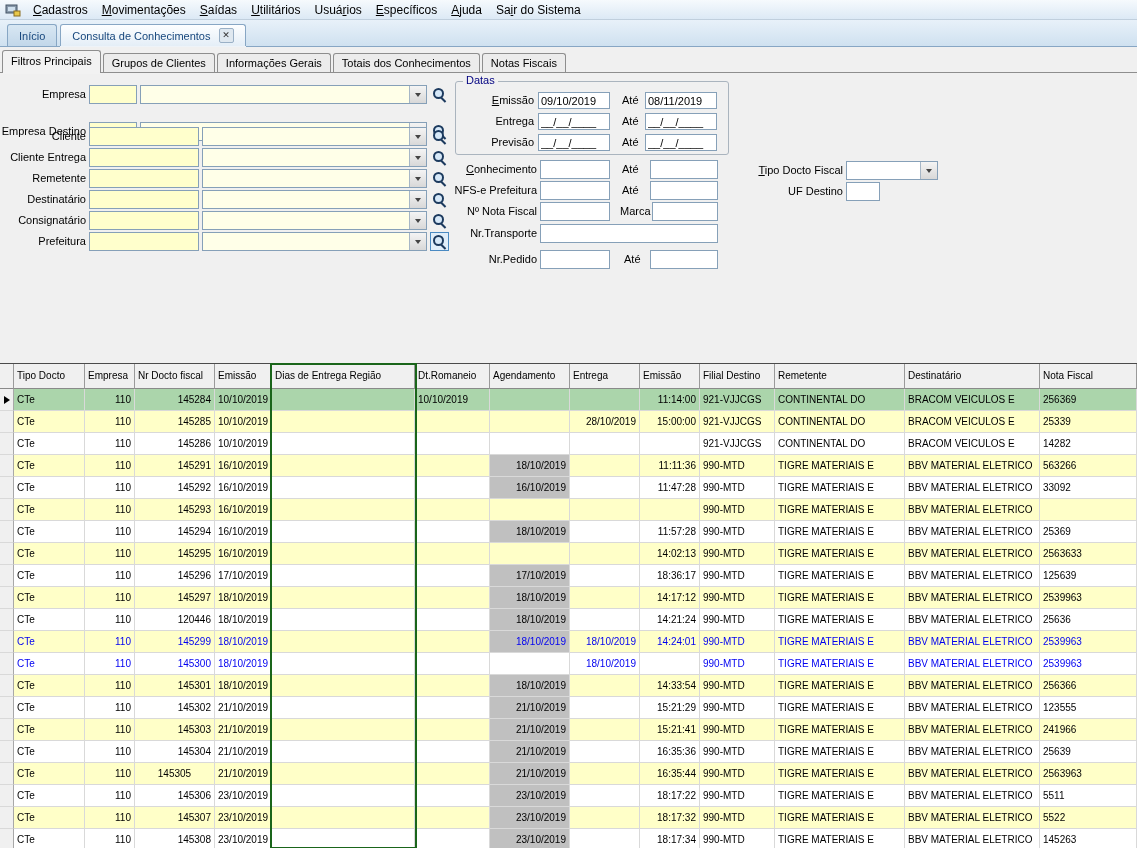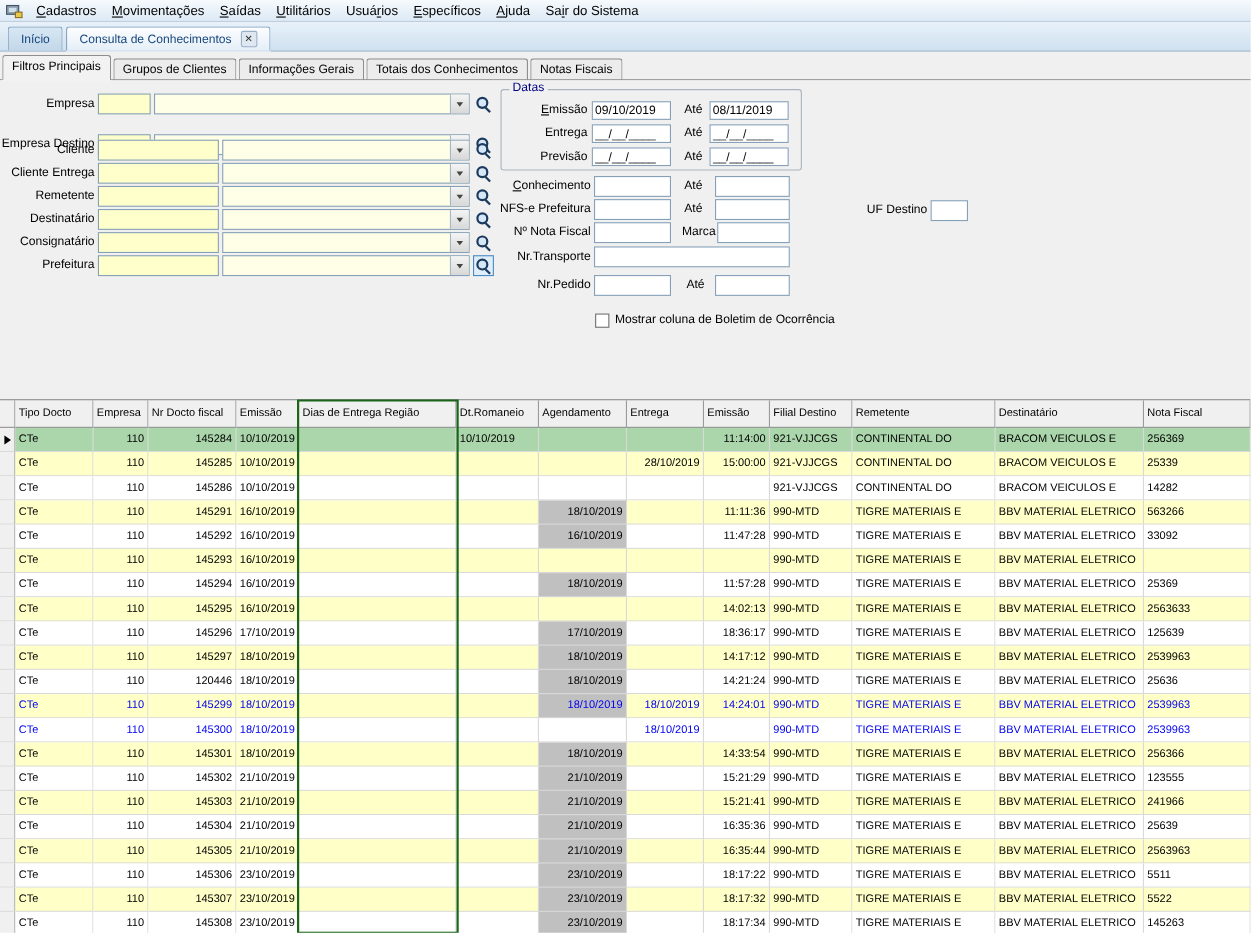--- a/index.html
+++ b/index.html
@@ -272,29 +272,34 @@
     <span class="p-label" style="left:397px;width:140px">Nr.Transporte</span>
     <input class="txt" style="left: 540px; width: 178px;" value="">
   </div>
   <div class="p-row" style="top:177px">
     <span class="p-label" style="left:397px;width:140px">Nr.Pedido</span>
     <input class="txt" style="left: 540px; width: 70px;" value="">
     <span class="p-sep" style="left:624px">Até</span>
     <input class="txt" style="left: 650px; width: 68px;" value="">
   </div>
 
+  <div class="p-row" style="top:88px">
+    <span class="p-label" style="left:731px;width:112px"><u>T</u>ipo Docto Fiscal</span>
+    <div class="combo white" style="left:846px;width:92px">
+      <span class="combo-text"></span>
+      <span class="combo-btn">
+          <span class="combo-arrow"></span>
+        </span>
+    </div>
+  </div>
   <div class="p-row" style="top:109px">
     <span class="p-label" style="left:731px;width:112px">UF Destino</span>
     <input class="txt" style="left: 846px; width: 34px;" value="">
   </div>
 
-  <div class="p-row" style="top:209px">
-    <span class="checkbox-box" style="left:541px"></span>
-    <span class="p-sep" style="left:559px">Mostrar coluna de Boletim de Ocorrência</span>
-  </div>
 </div>
 
 <div class="grid-area">
   <div class="g-header">
       <div class="g-hcell" style="width: 14px;"></div>
       <div class="g-hcell" style="width: 71px;">Tipo Docto</div>
       <div class="g-hcell" style="width: 50px;">Empresa</div>
       <div class="g-hcell" style="width: 80px;">Nr Docto fiscal</div>
       <div class="g-hcell" style="width: 57px;">Emissão</div>
       <div class="g-hcell" style="width: 143px;">Dias de Entrega Região</div>
@@ -579,21 +584,21 @@
         <div class="g-cell al-r" style="width: 60px;">16:35:36</div>
         <div class="g-cell" style="width: 75px;">990-MTD</div>
         <div class="g-cell" style="width: 130px;">TIGRE MATERIAIS E</div>
         <div class="g-cell" style="width: 135px;">BBV MATERIAL ELETRICO</div>
         <div class="g-cell" style="width: 97px;">25639</div>
       </div>
       <div class="g-row bg-yellow">
         <div class="g-cell g-ind" style="width: 14px;"></div>
         <div class="g-cell" style="width: 71px;">CTe</div>
         <div class="g-cell al-r" style="width: 50px;">110</div>
-        <div class="g-cell al-r" style="width: 80px;">145305</div>
+        <div class="g-cell al-r" style="width: 80px; text-align: center;">145305</div>
         <div class="g-cell" style="width: 57px;">21/10/2019</div>
         <div class="g-cell" style="width: 143px;"></div>
         <div class="g-cell" style="width: 75px;"></div>
         <div class="g-cell al-r cell-gray" style="width: 80px;">21/10/2019</div>
         <div class="g-cell al-r" style="width: 70px;"></div>
         <div class="g-cell al-r" style="width: 60px;">16:35:44</div>
         <div class="g-cell" style="width: 75px;">990-MTD</div>
         <div class="g-cell" style="width: 130px;">TIGRE MATERIAIS E</div>
         <div class="g-cell" style="width: 135px;">BBV MATERIAL ELETRICO</div>
         <div class="g-cell" style="width: 97px;">2563963</div>

